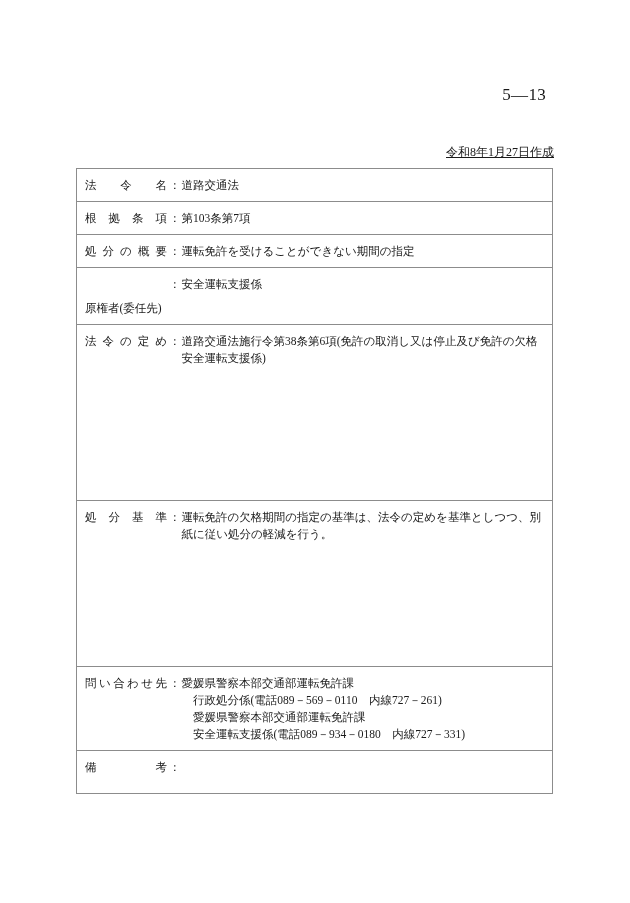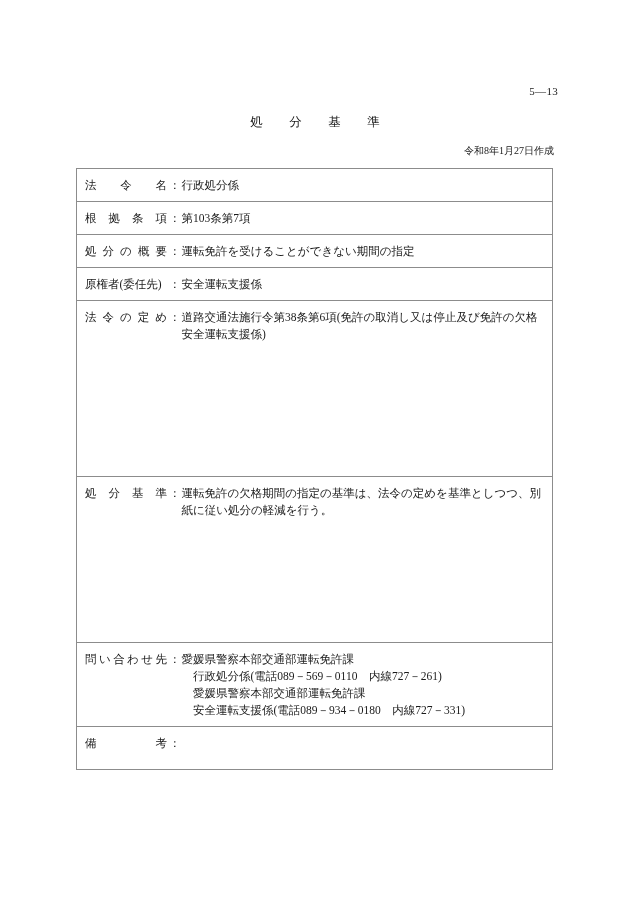--- a/index.html
+++ b/index.html
@@ -18,44 +18,45 @@
 
   .page {
     position: absolute;
     inset: 0;
   }
 
   
   .page-number {
     position: absolute;
     top: 85px;
-    right: 72px;
-    font-size: 11px;
+    right: 84px;
+    font-size: 17px;
     letter-spacing: 0.3px;
     white-space: nowrap;
   }
 
   .doc-title {
     position: absolute;
     top: 114px;
     left: 0;
     width: 630px;
     text-align: center;
     font-size: 12.5px;
     letter-spacing: 7px;
     text-indent: 7px;
     white-space: nowrap;
   }
 
   .doc-date {
     position: absolute;
     top: 144px;
     right: 76px;
-    font-size: 10px;
-    white-space: nowrap;
+    font-size: 12px;
+    white-space: nowrap;
+    text-decoration: underline;
   }
 
   
   .form-table {
     position: absolute;
     left: 76px;
     top: 168px;
     width: 477px;
     border-collapse: collapse;
     table-layout: fixed;
@@ -82,20 +83,21 @@
     justify-content: space-between;
     white-space: nowrap;
     font-size: 11.5px;
   }
   .label > span {
     display: inline-block;
   }
   .label.tight {
     justify-content: flex-start;
     letter-spacing: 0;
+    margin-top: 24px;
   }
   .colon {
     flex: 0 0 auto;
     padding: 0 1px 0 2px;
     font-size: 11.5px;
   }
   .value {
     flex: 1 1 auto;
     white-space: pre-wrap;
     word-break: break-all;
@@ -114,36 +116,35 @@
   .r-contact{ height: 81px; }
   .r-last   { height: 43px; }
 </style>
 </head>
 <body>
 
 <div class="page">
 
   <div class="page-number">5—13</div>
 
-  <div class="doc-title">処　分　基　準</div>
 
   <div class="doc-date">令和8年1月27日作成</div>
 
   <table class="form-table">
     <tbody>
       <tr class="r-short">
         <td>
           <div class="cell">
             <span class="label">
               <span>法</span>
                 <span>令</span>
                 <span>名</span>
             </span>
             <span class="colon">：</span>
-            <span class="value">行政処分係</span>
+            <span class="value">道路交通法</span>
           </div>
         </td>
       </tr>
 
       <tr class="r-short">
         <td>
           <div class="cell">
             <span class="label">
               <span>根</span>
                 <span>拠</span>

